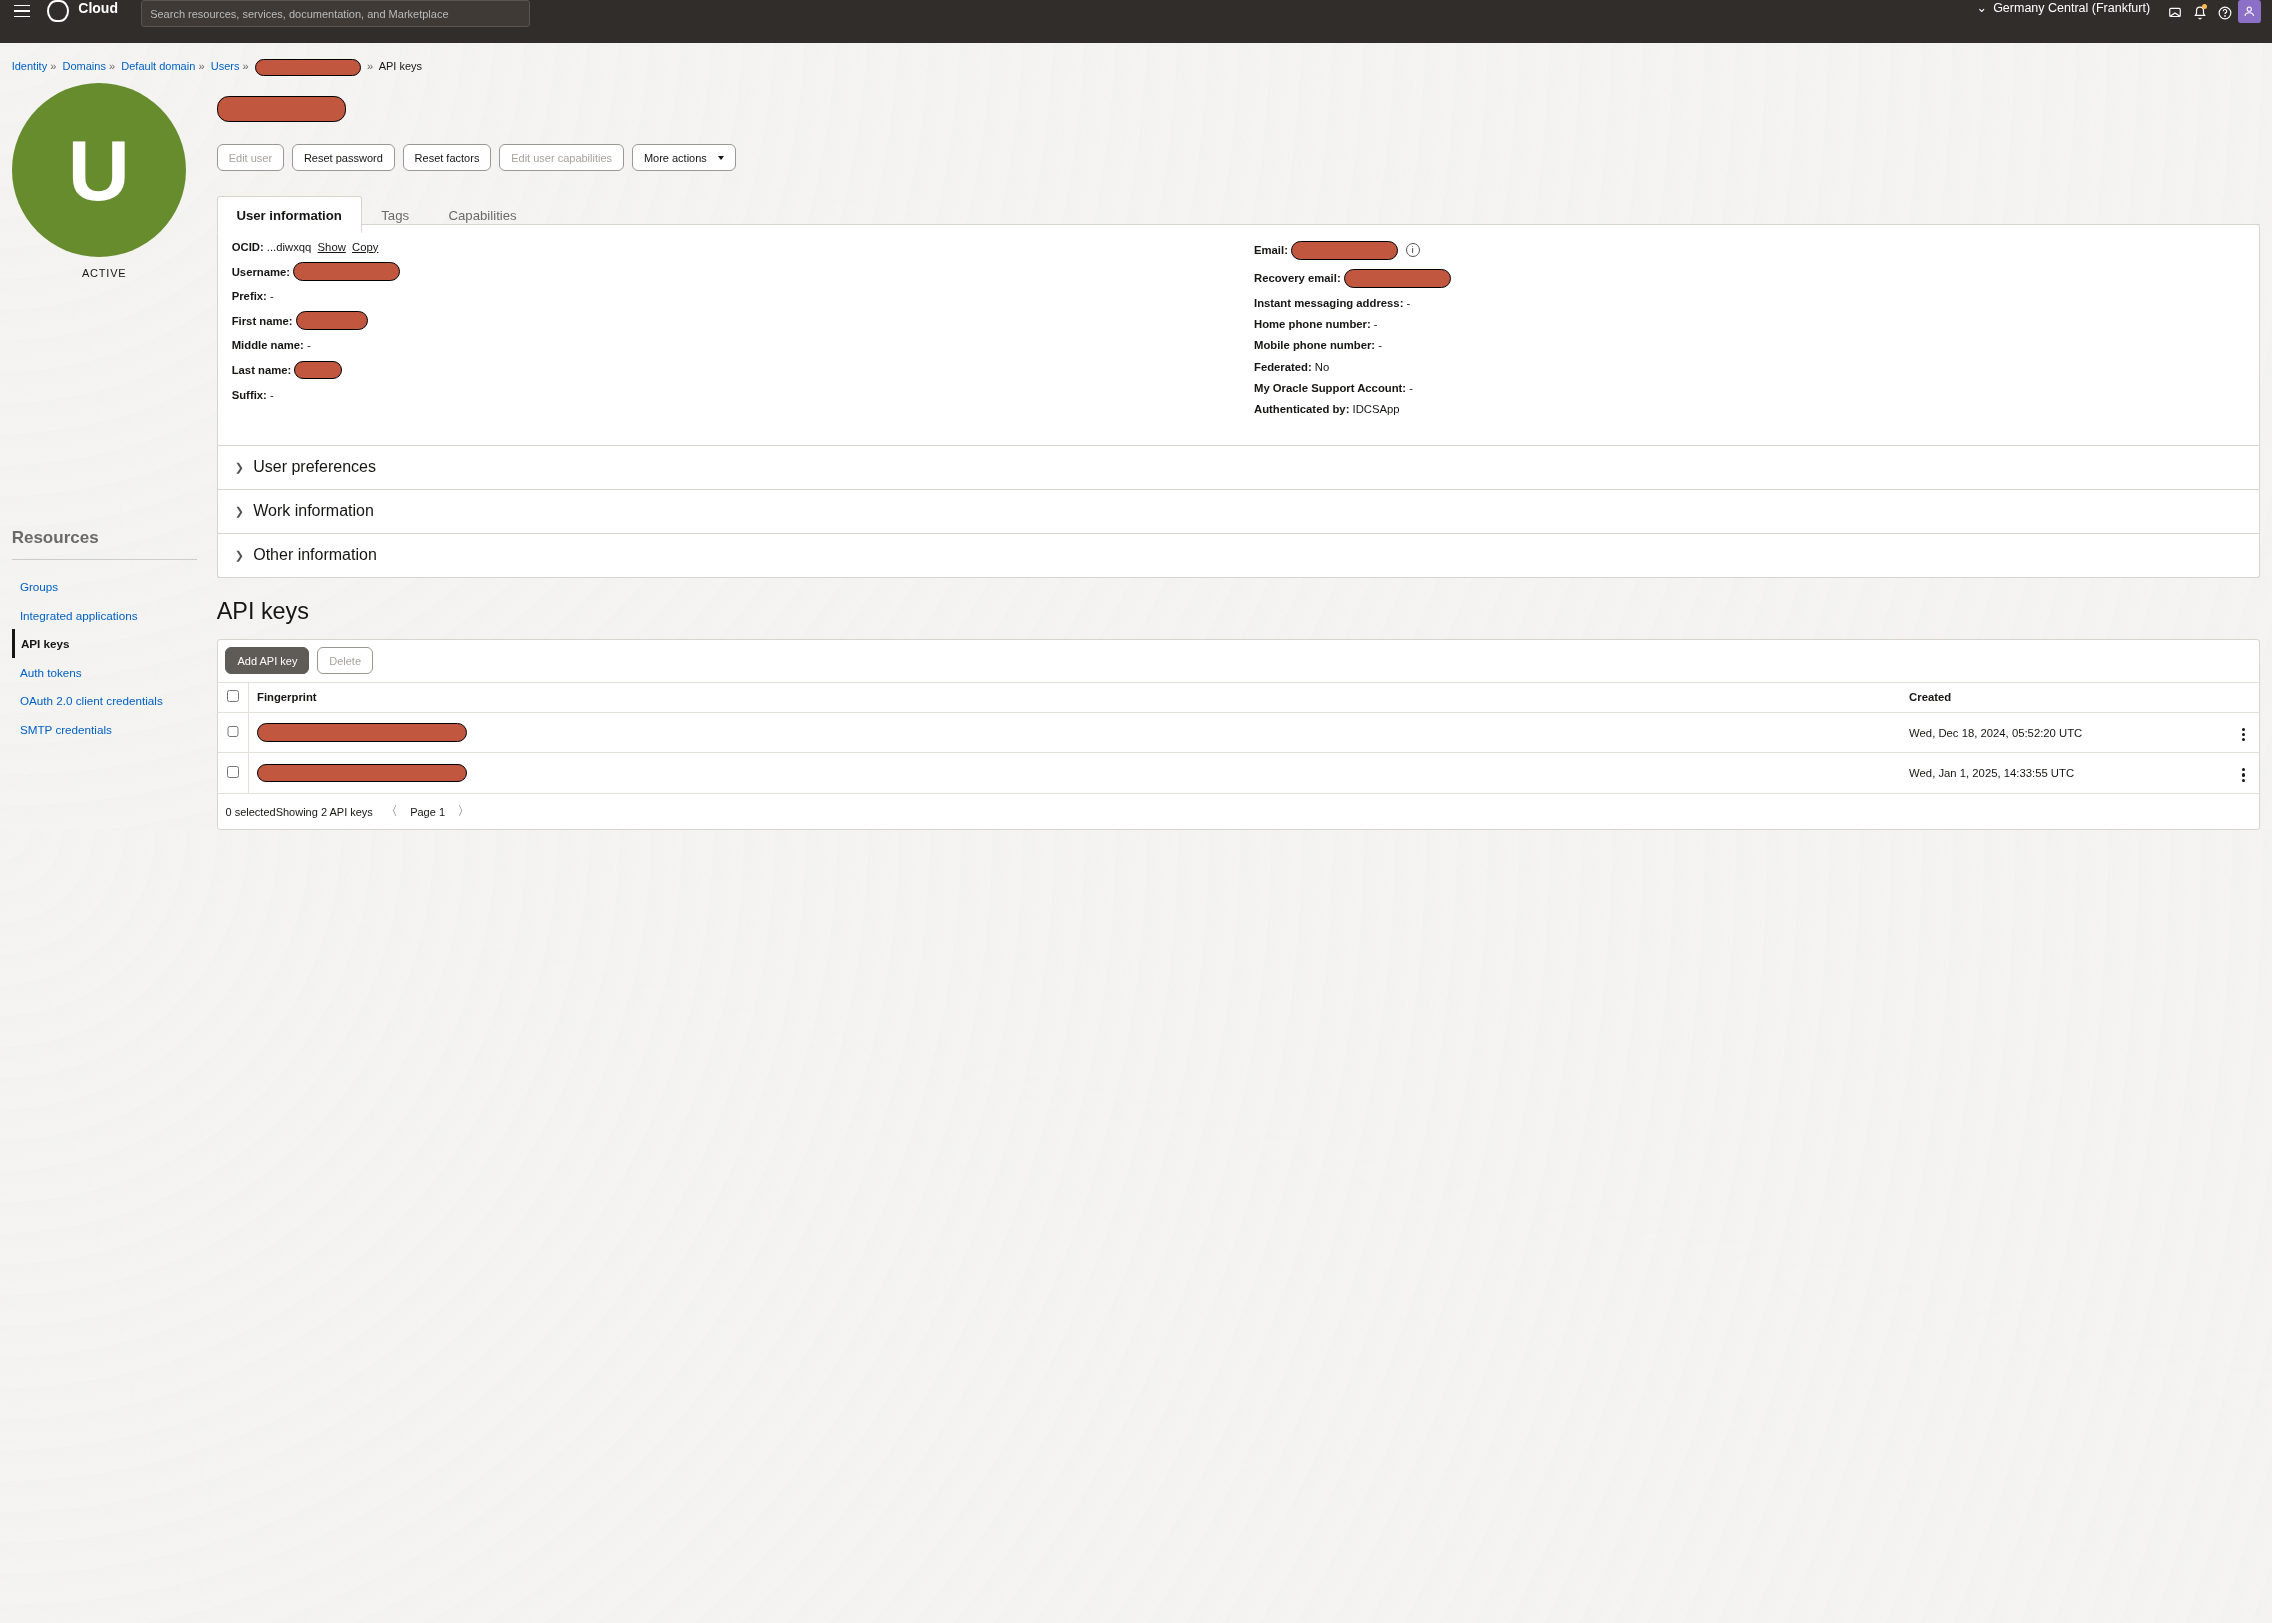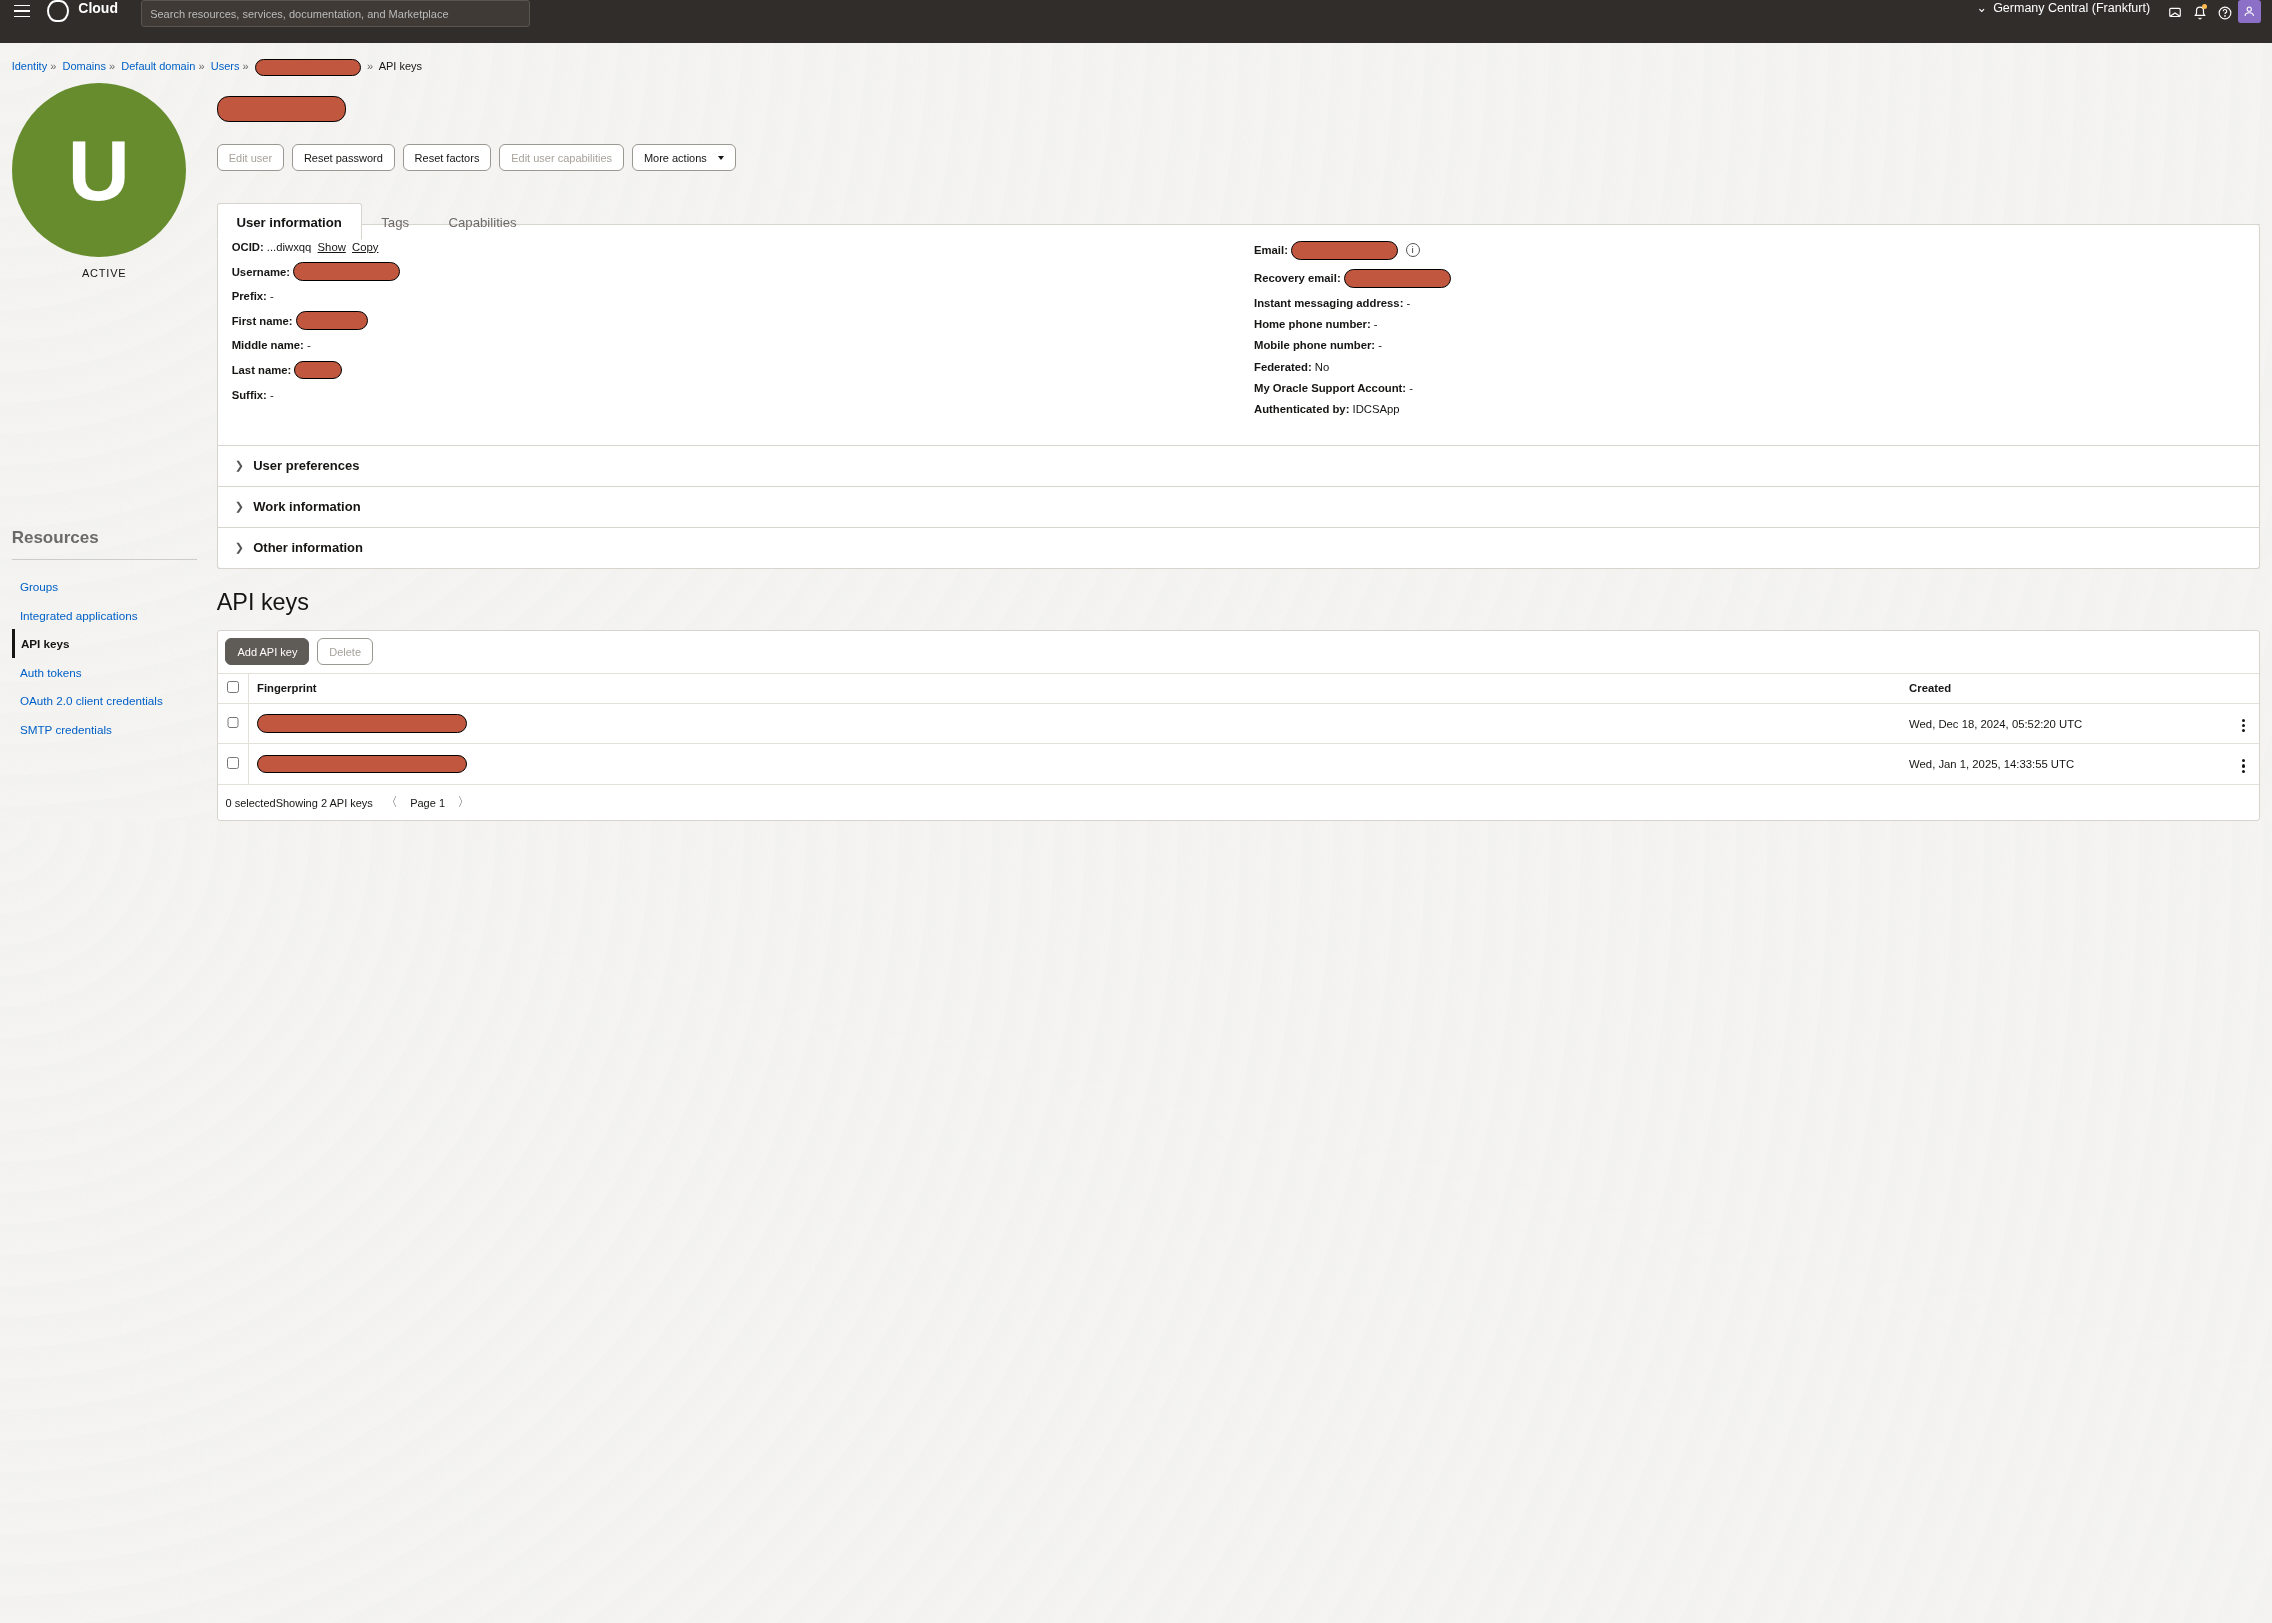--- a/index.html
+++ b/index.html
@@ -61,32 +61,32 @@
   .btn {
     background:#fff; border:0.8px solid #9b9792; border-radius:6px; padding:6.2px 11px;
     font-size:11px; cursor:pointer; color:#161513;
   }
   .btn.disabled { color:#a7a29b; cursor:default; }
   .btn.more { display:flex; align-items:center; gap:11px;}
   .caret-down { width:0; height:0; border-left:3.9px solid transparent; border-right:3.9px solid transparent; border-top:4.7px solid #161513;}
   
   .panel { background:#fff; border:0.8px solid #d7d3cd; border-radius:3.1px; }
   .tabs { display:flex; border-bottom:0.8px solid #d7d3cd; position:relative; top:0; margin-top:-0.8px;}
-  .tab { padding:11px 18.7px 9.3px; font-size:13.2px; color:#6c6a66; cursor:pointer; border:0.8px solid transparent; border-bottom:none; position:relative; top:16px;}
+  .tab { padding:11px 18.7px 9.3px; font-size:13.2px; color:#6c6a66; cursor:pointer; border:0.8px solid transparent; border-bottom:none; position:relative; top:9px;}
   .tab.active { color:#161513; font-weight:600; background:#fff; border:0.8px solid #d7d3cd; border-bottom:0.8px solid #fff; border-radius:3.1px 3.1px 0 0;}
   .tabs-wrap { position:relative; }
   .info-body { padding:15.6px 14px 20px; display:flex; gap:31px;}
   .info-col { flex:1; }
   .info-line { margin-bottom:9.3px; font-size:11.3px; display:flex; align-items:center; flex-wrap:wrap;}
   .info-line b { font-weight:700; margin-right:3.1px;}
   .info-line .link { color:#161513; text-decoration:underline; margin-left:6.2px; cursor:pointer;}
   .info-icon { width:14px; height:14px; border:1.2px solid #555; border-radius:50%; display:inline-flex; align-items:center; justify-content:center; font-size:8.6px; margin-left:7.8px;}
   .accordion { border-top:0.8px solid #d7d3cd; padding:12.5px 17px; display:flex; align-items:center; gap:9.3px; cursor:pointer;}
   .accordion-chevron { font-size:11px; color:#555;}
-  .accordion-title { font-size:13px; font-weight:700;}
+  .accordion-title { font-size:16px; font-weight:400;}
   
   .section-heading { font-size:23.4px; font-weight:400; margin:20px 0 14px 0;}
   .keys-panel { background:#fff; border:0.8px solid #d7d3cd; border-radius:3.1px; padding:0;}
   .keys-toolbar { padding:7.8px; display:flex; gap:7.8px;}
   .btn.primary { background:#5f5b56; color:#fff; border-color:#5f5b56;}
   table { width:100%; border-collapse:collapse;}
   th, td { text-align:left; padding:7.8px 7.8px; font-size:11.3px; border-top:0.8px solid #e3dfd9;}
   th { font-weight:700;}
   th.chk, td.chk { width:31px; text-align:center; border-right:0.8px solid #e3dfd9;}
   td.action { width:31px; text-align:center;}

